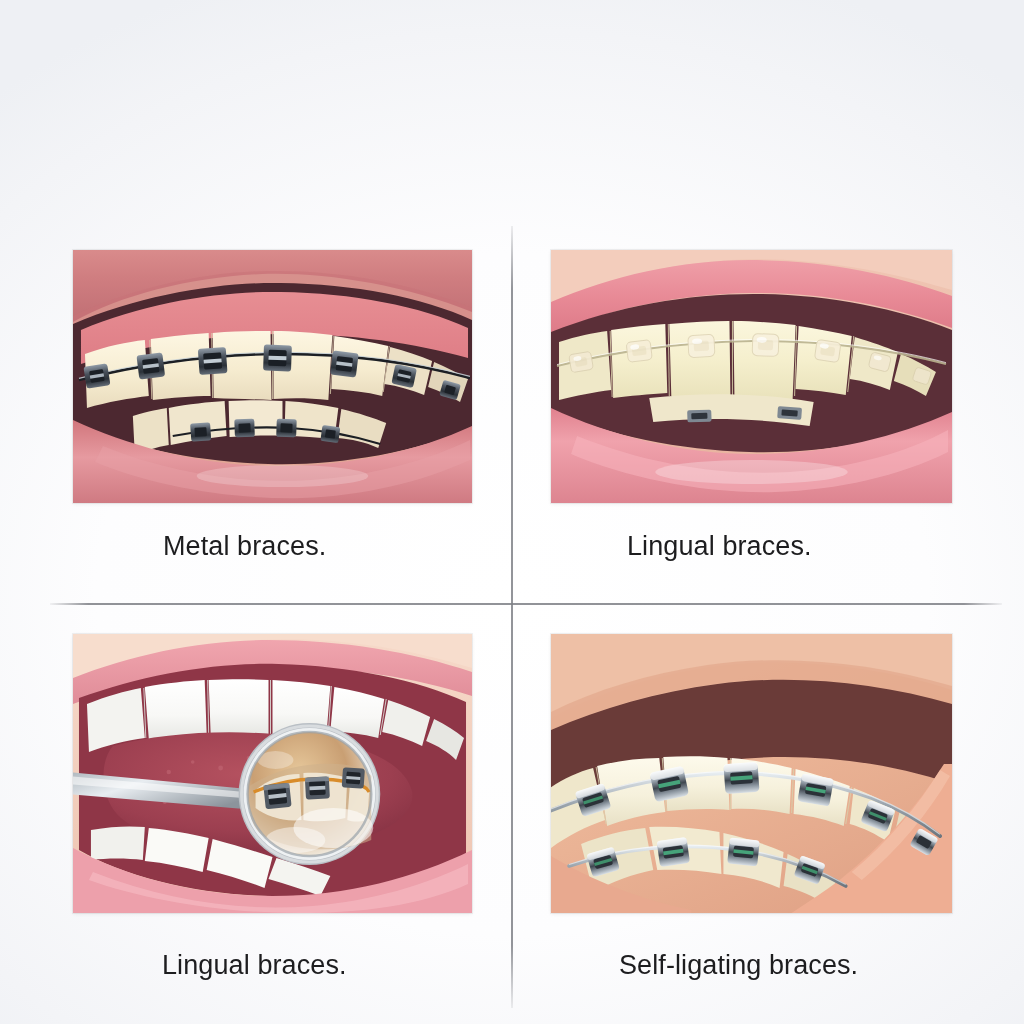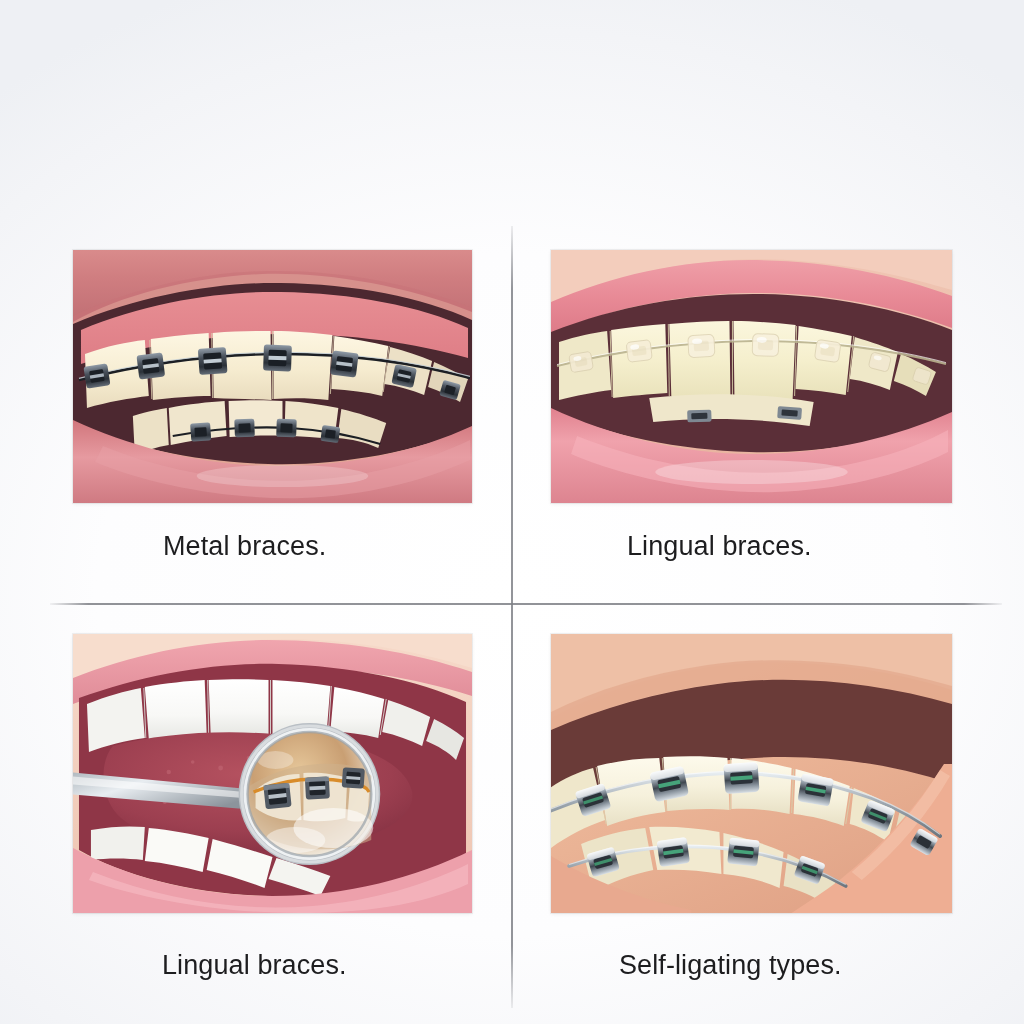--- a/index.html
+++ b/index.html
@@ -632,15 +632,15 @@
           <g transform="translate(258,236) rotate(20)">
             <rect x="-13" y="-11" width="26" height="22" rx="3.5" fill="url(#sMetal)"></rect>
             <rect x="-8" y="-4.5" width="16" height="9" rx="2" fill="#2b3138"></rect>
             <rect x="-8" y="-1.5" width="16" height="3" fill="#3f8f6b"></rect>
             <rect x="-13" y="-11" width="26" height="6" rx="3" fill="#ffffff" opacity="0.5"></rect>
           </g>
         </g>
       </svg>
     </div>
   </div>
-  <div class="caption cap-br">Self-ligating types.</div>
+  <div class="caption cap-br">Self-ligating braces.</div>
 
 </div>
 
 </body></html>

